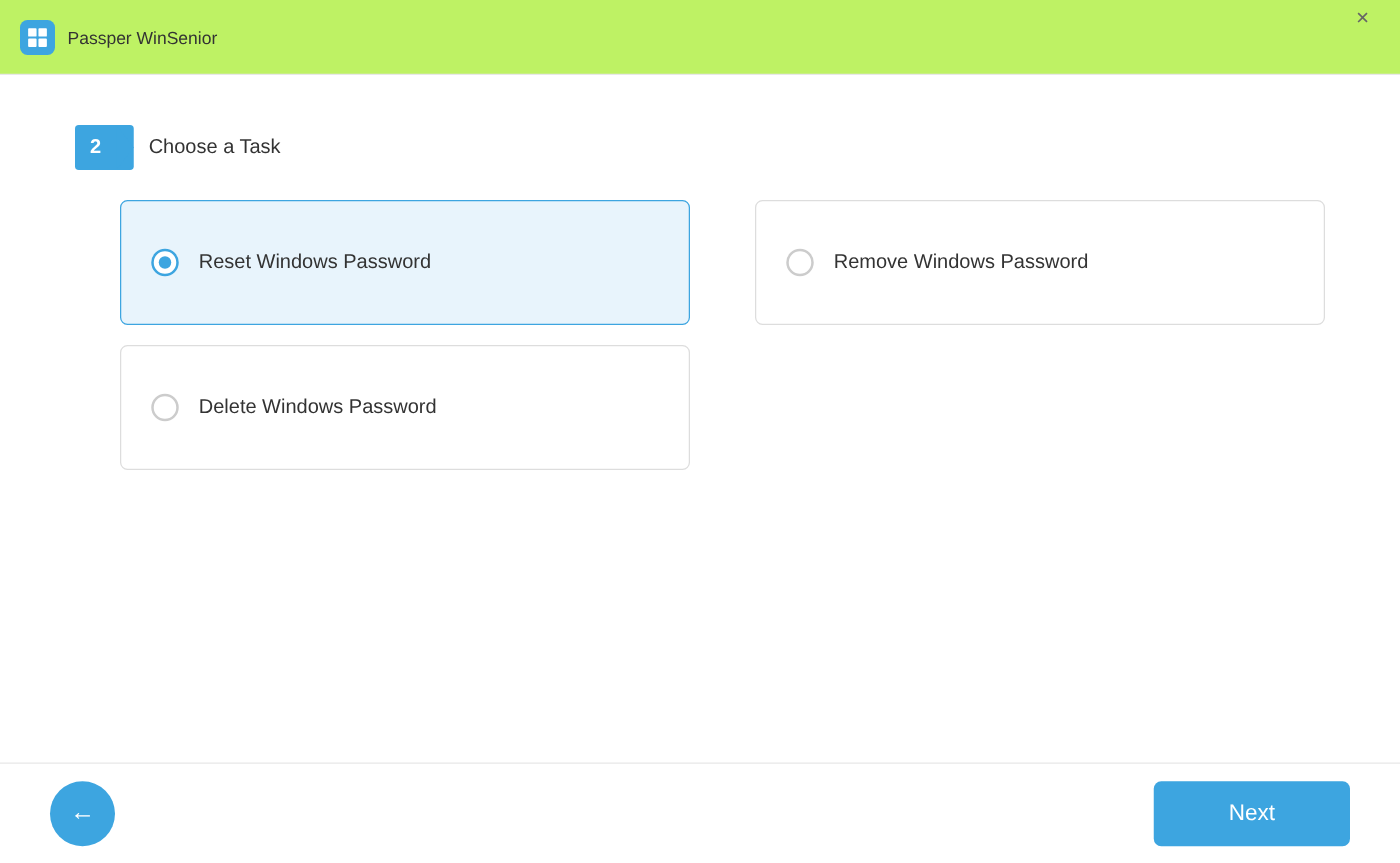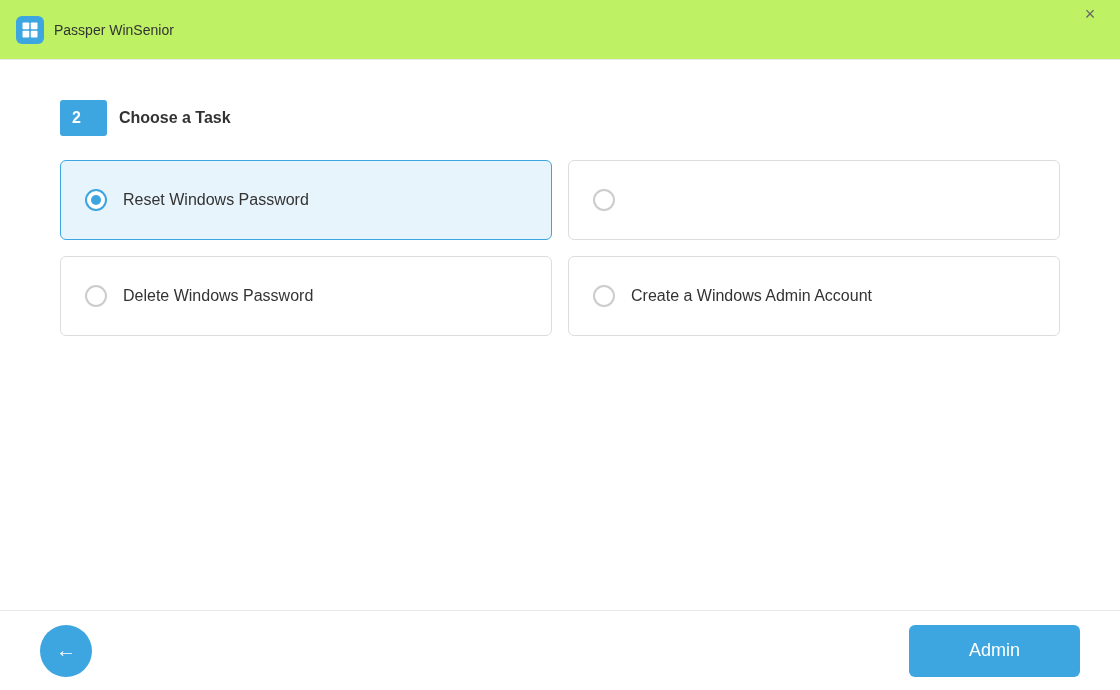--- a/index.html
+++ b/index.html
@@ -110,41 +110,42 @@
       width: 0;
       height: 0;
       border-top: 18px solid transparent;
       border-bottom: 18px solid transparent;
       border-left: 14px solid #3da5e0;
     }
 
     .step-label {
       font-size: 16px;
       color: #333;
-      font-weight: 700;
+      font-weight: 400;
     }
 
     
     .options-grid {
       display: grid;
       grid-template-columns: 1fr 1fr;
       gap: 16px;
     }
 
     .option-card {
       display: flex;
       align-items: center;
       gap: 16px;
       padding: 0 24px;
-      height: 80px;
+      height: 100px;
       border: 1.5px solid #ddd;
       border-radius: 6px;
       cursor: pointer;
       background: #fff;
       transition: border-color 0.2s;
+      margin-left: 36px;
     }
 
     .option-card.selected {
       background: #e8f4fc;
       border-color: #3da5e0;
     }
 
     .radio-outer {
       width: 22px;
       height: 22px;
@@ -253,34 +254,29 @@
       <div class="radio-outer">
         <div class="radio-inner"></div>
       </div>
       <span class="option-label">Reset Windows Password</span>
     </div>
 
     <div class="option-card">
       <div class="radio-outer">
         
       </div>
+      <span class="option-label">Remove Windows Password</span>
     </div>
 
     <div class="option-card">
       <div class="radio-outer">
         
       </div>
       <span class="option-label">Delete Windows Password</span>
     </div>
 
-    <div class="option-card">
-      <div class="radio-outer">
-        
-      </div>
-      <span class="option-label">Create a Windows Admin Account</span>
-    </div>
   </div>
 </div>
 
 <div class="footer">
   <button class="back-btn">←</button>
-  <button class="next-btn">Admin</button>
+  <button class="next-btn">Next</button>
 </div>
 
 </body></html>

